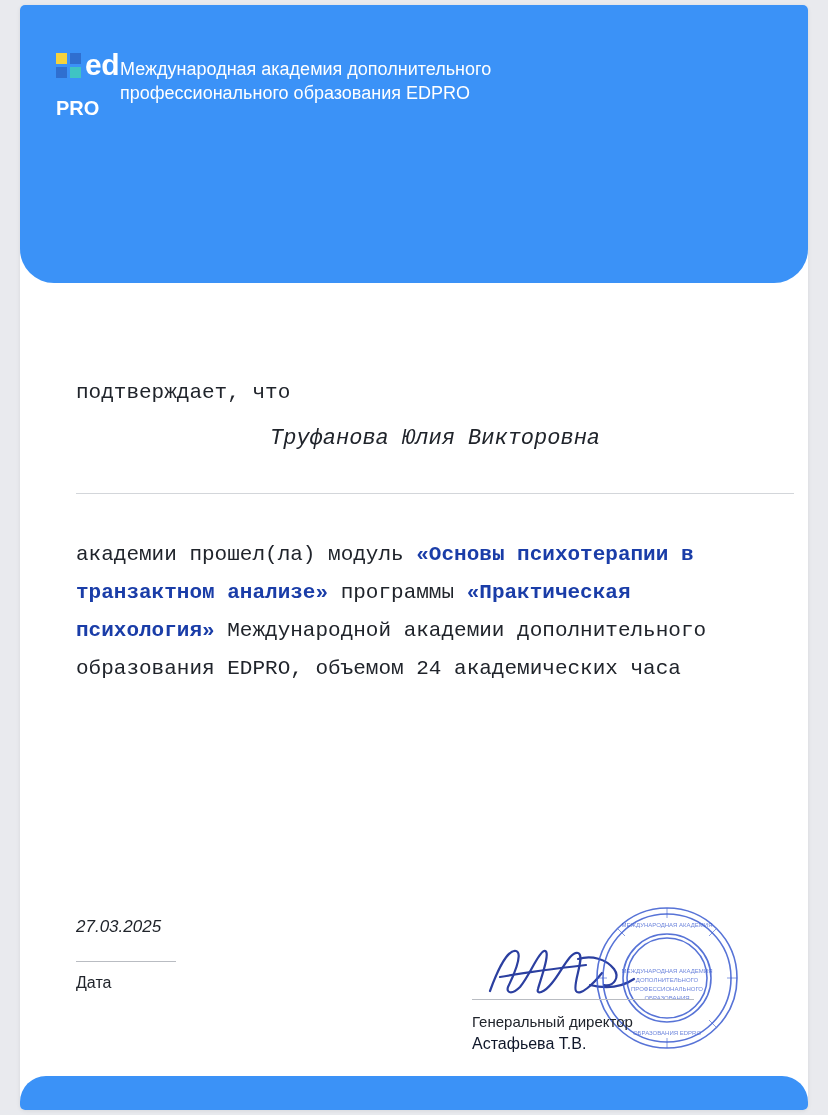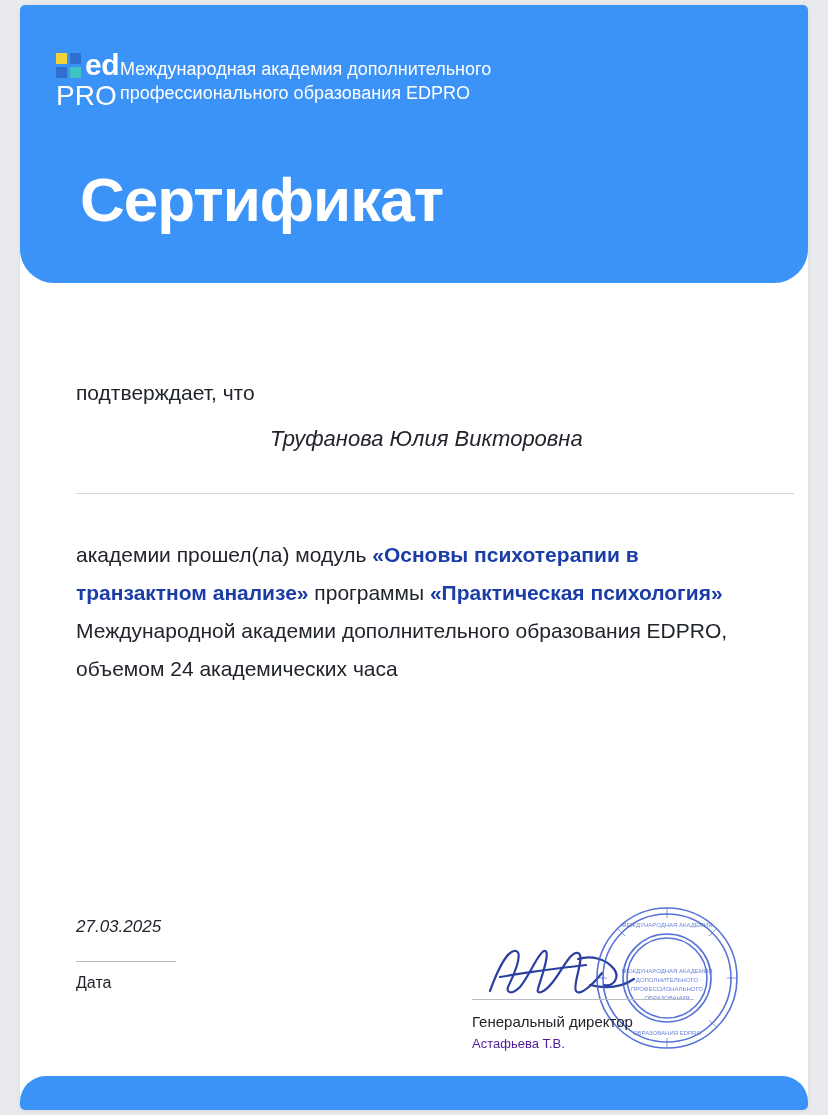--- a/index.html
+++ b/index.html
@@ -68,23 +68,23 @@
     top: -4px;
     font-size: 30px;
     font-weight: bold;
     color: #ffffff;
     letter-spacing: -0.5px;
     line-height: 32px;
   }
   .logo .pro {
     position: absolute;
     left: 0px;
-    top: 30px;
-    font-size: 28px;
-    font-weight: normal;
+    top: 42px;
+    font-size: 20px;
+    font-weight: bold;
     color: #ffffff;
     letter-spacing: 0px;
     line-height: 26px;
   }
   .org-name {
     margin-top: 4px;
     color: #ffffff;
     font-size: 18px;
     line-height: 24px;
     max-width: 520px;
@@ -97,20 +97,21 @@
     font-size: 62px;
     font-weight: bold;
     letter-spacing: -1px;
     line-height: 70px;
     margin: 0;
   }
   
   .body {
     position: relative;
     padding: 0 56px;
+    font-family: Liberation Mono, monospace;
   }
   .confirms {
     margin-top: 96px;
     font-size: 21px;
     color: #20242b;
     line-height: 28px;
   }
   .recipient {
     margin-top: 18px;
     margin-left: 194px;
@@ -187,22 +188,22 @@
     left: 0;
     top: 96px;
     font-size: 15px;
     color: #20242b;
     line-height: 22px;
   }
   .sign-name {
     position: absolute;
     left: 0;
     top: 118px;
-    font-size: 13px;
-    color: #4c1d95;
+    font-size: 16px;
+    color: #0f172a;
     line-height: 22px;
   }
   .signature-svg {
     position: absolute;
     left: 10px;
     top: 14px;
   }
   .stamp-svg {
     position: absolute;
     left: 110px;
@@ -231,21 +232,20 @@
         <div class="logo">
           <span class="sq sq1"></span>
           <span class="sq sq2"></span>
           <span class="sq sq3"></span>
           <span class="sq sq4"></span>
           <span class="ed">ed</span>
           <span class="pro">PRO</span>
         </div>
         <div class="org-name">Международная академия дополнительного профессионального образования EDPRO</div>
       </div>
-      <h1 class="cert-title">Сертификат</h1>
     </div>
 
     <div class="body">
       <div class="confirms">подтверждает, что</div>
       <div class="recipient">Труфанова Юлия Викторовна</div>
       <div class="divider"></div>
       <div class="statement">
         <span>академии прошел(ла) модуль </span><b>«Основы психотерапии в транзактном анализе»</b><span> программы </span><b>«Практическая психология»</b><span> Международной академии дополнительного образования EDPRO, объемом 24 академических часа</span>
       </div>
     </div>

